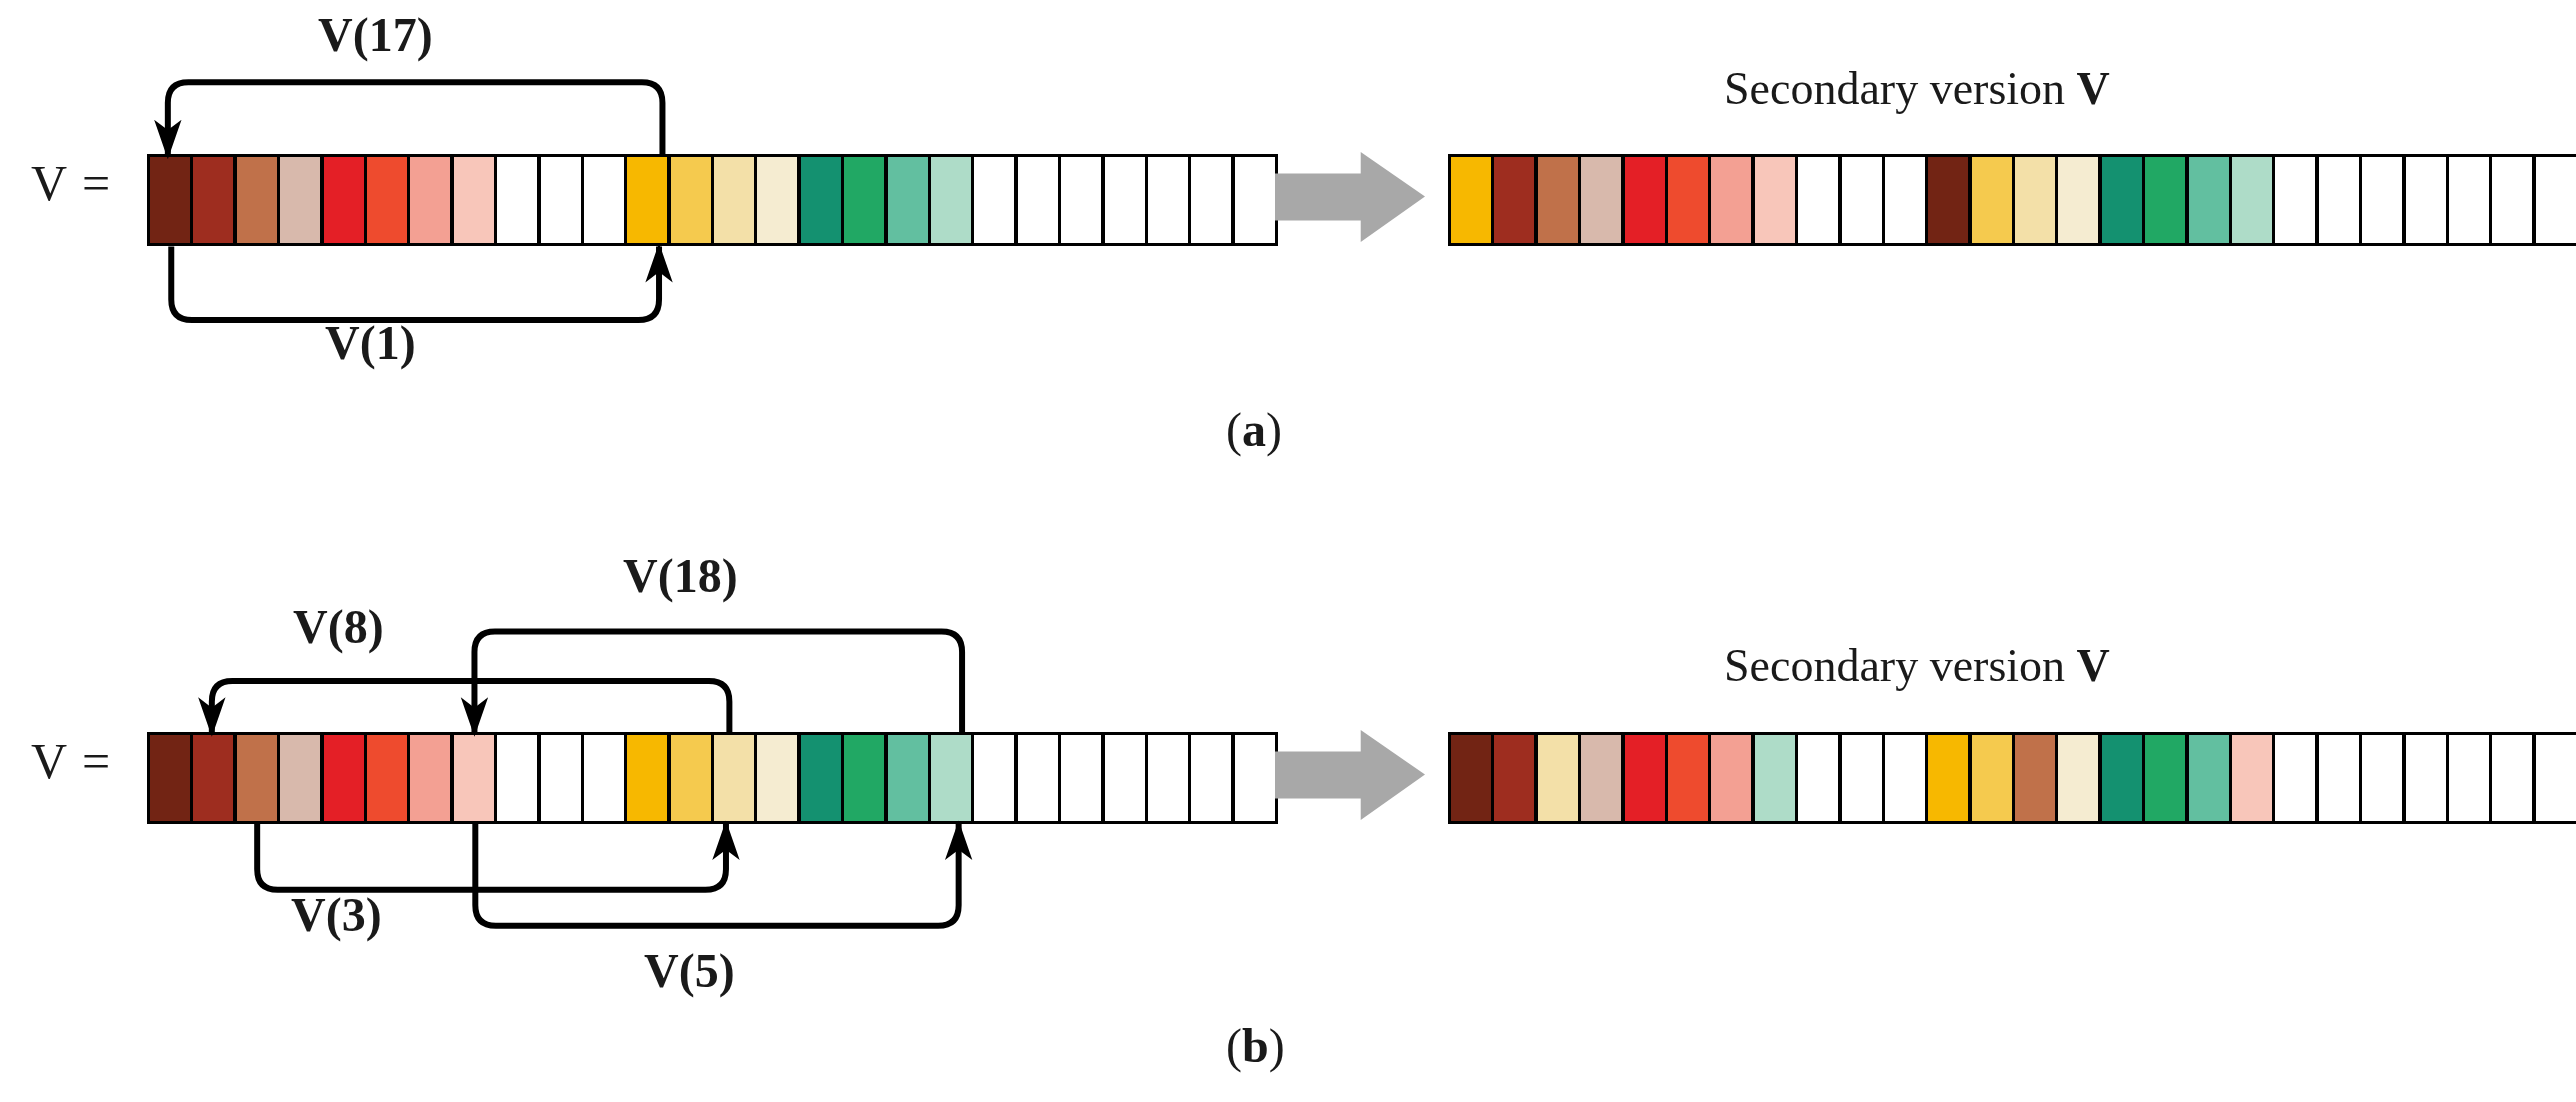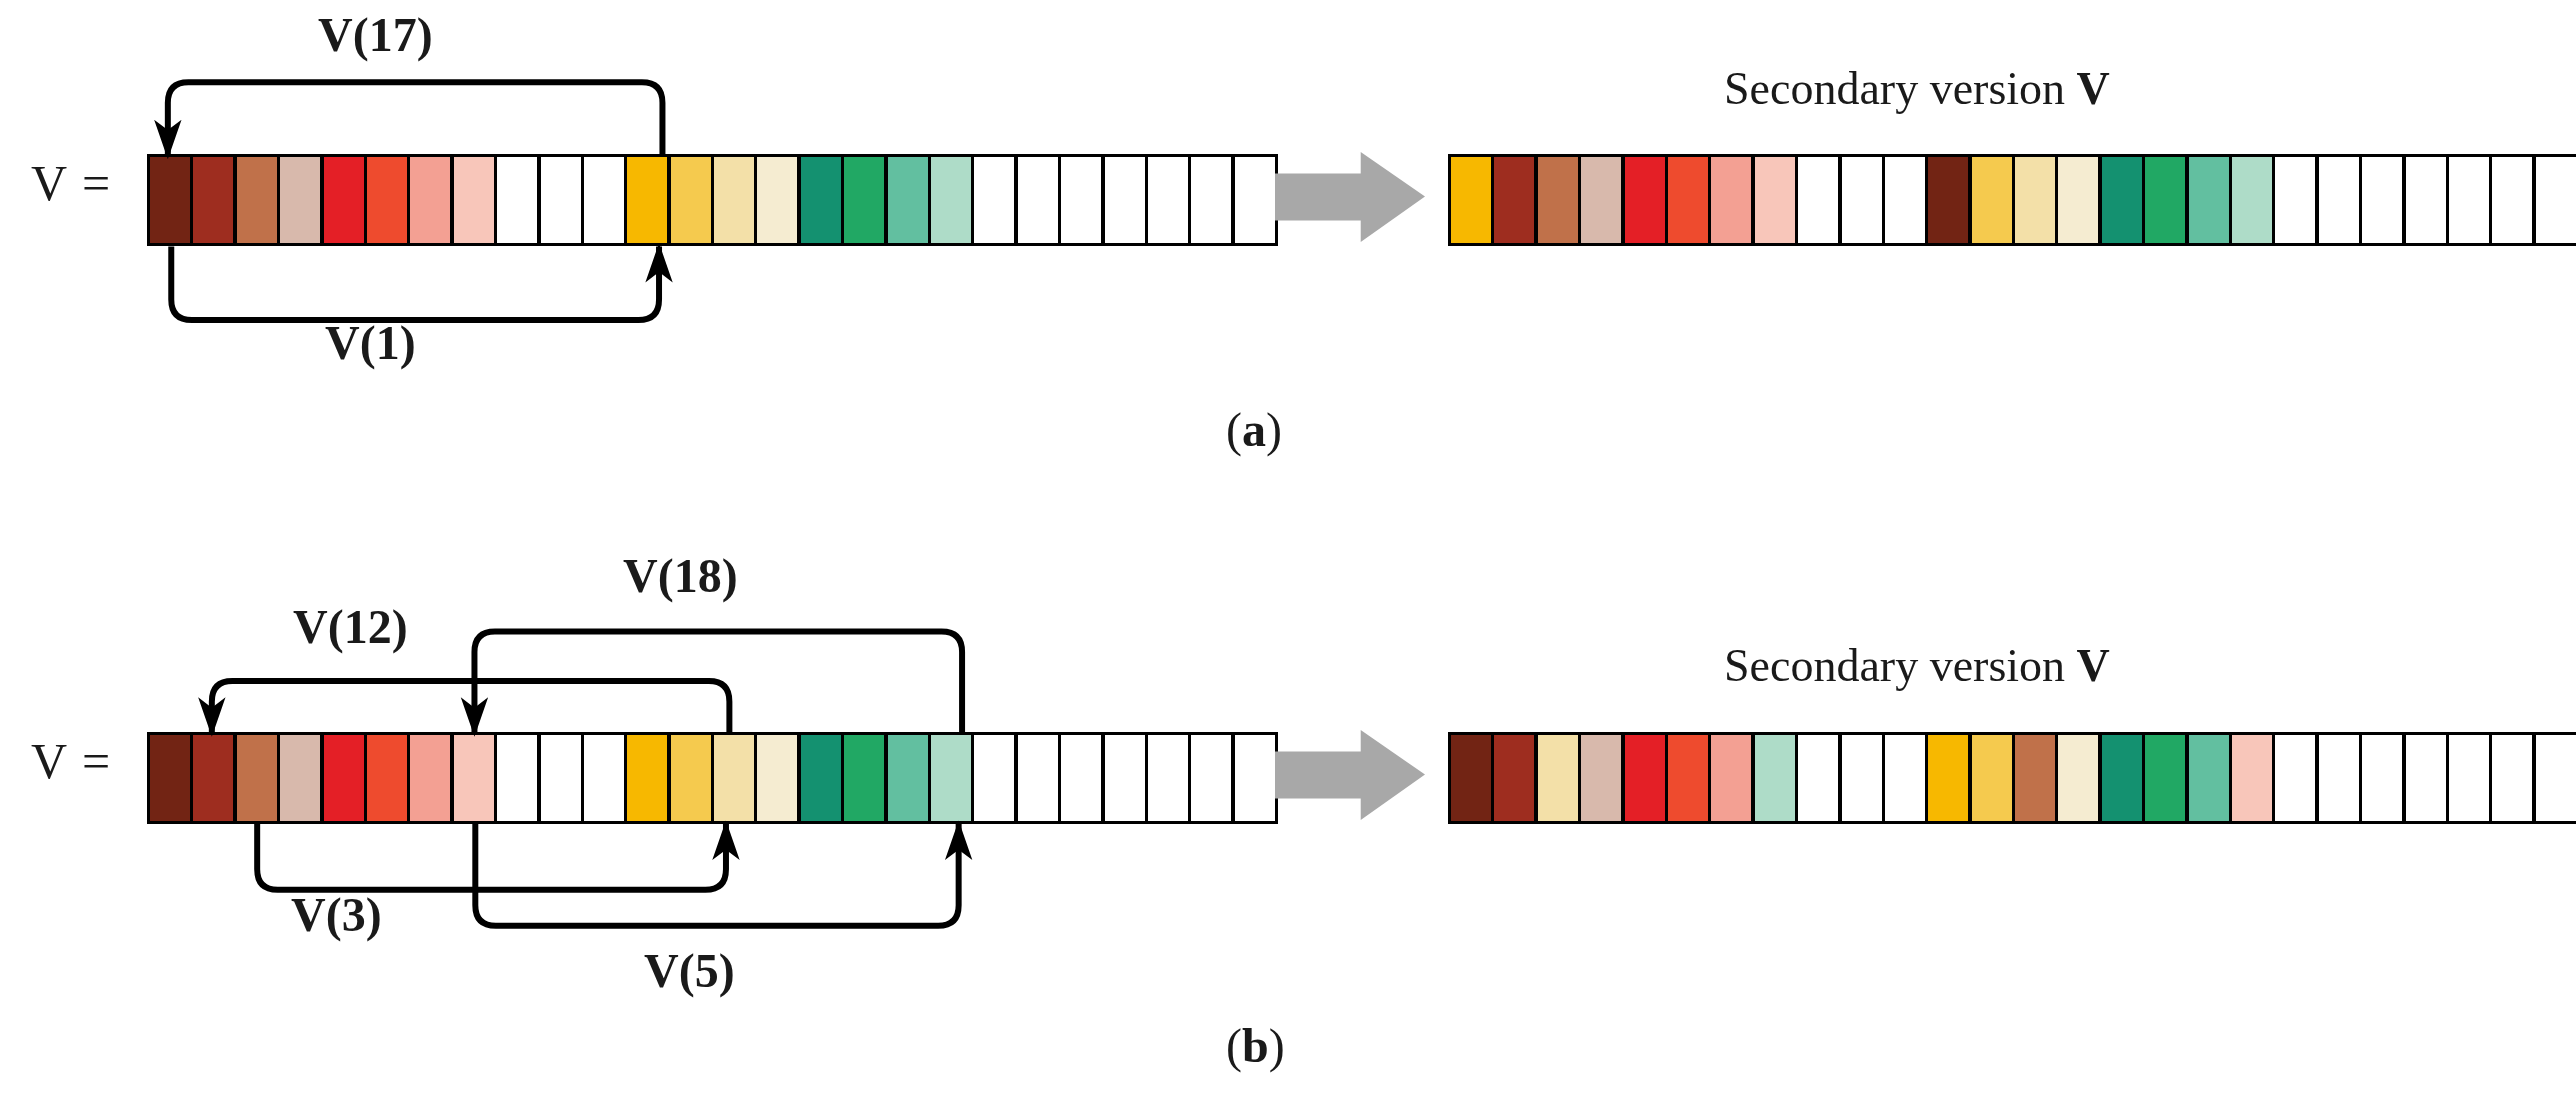--- a/index.html
+++ b/index.html
@@ -244,21 +244,21 @@
     <path d="M 554 247 L 554 152 Q 554 128 578 128 L 1100 128 Q 1124 128 1124 152 L 1124 247"></path>
     <polygon points="554,251 538,205 554,217 570,205"></polygon>
 
     <path d="M 300 353 L 300 406 Q 300 430 324 430 L 824 430 Q 848 430 848 406 L 848 353"></path>
     <polygon points="848,349 832,395 848,383 864,395"></polygon>
 
     <path d="M 555 353 L 555 448 Q 555 472 579 472 L 1096 472 Q 1120 472 1120 448 L 1120 353"></path>
     <polygon points="1120,349 1104,395 1120,383 1136,395"></polygon>
   </svg>
 
-  <div class="link-label" style="left:293px;top:77px;">V(12)</div>
+  <div class="link-label" style="left:293px;top:77px;">V(8)</div>
   <div class="link-label" style="left:623px;top:26px;">V(18)</div>
   <div class="link-label" style="left:291px;top:365px;">V(3)</div>
   <div class="link-label" style="left:644px;top:421px;">V(5)</div>
 
   <div class="panel-caption" style="left:1226px;top:496px;">
     (<b>b</b>)
   </div>
 </div>
 
 

